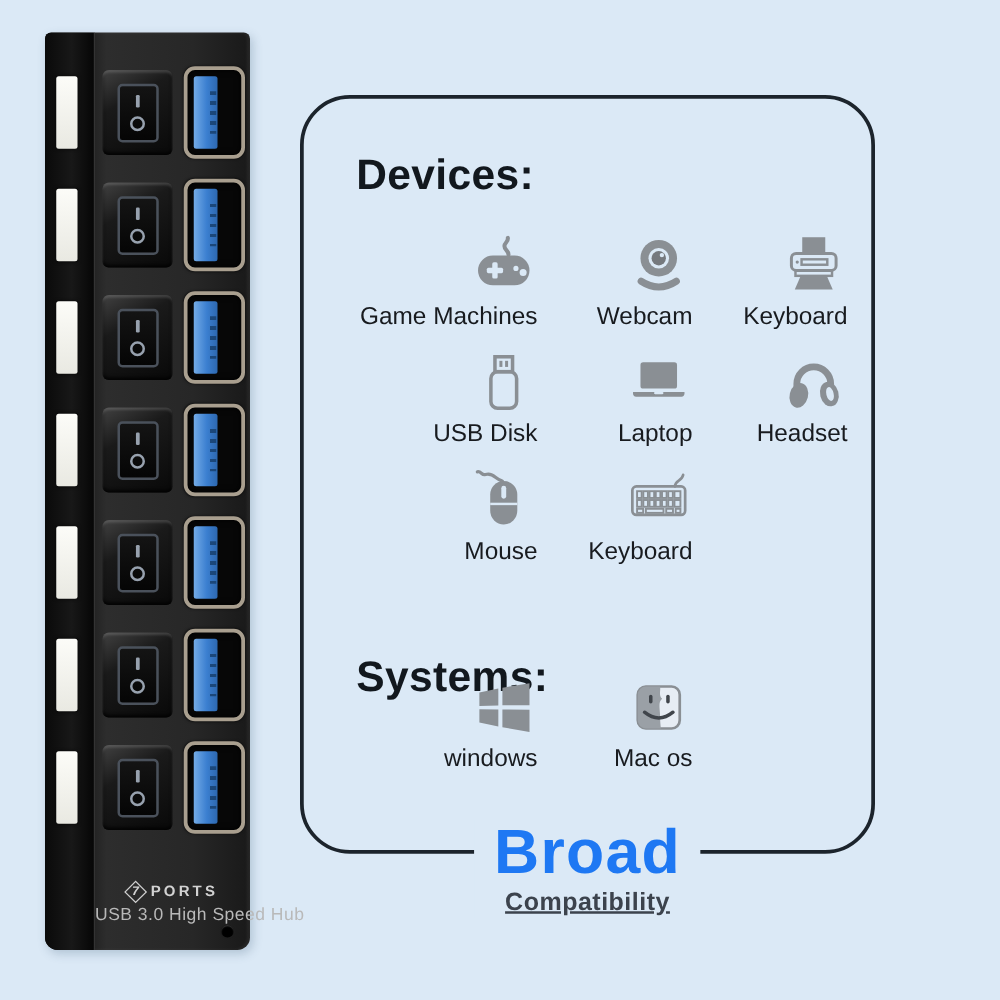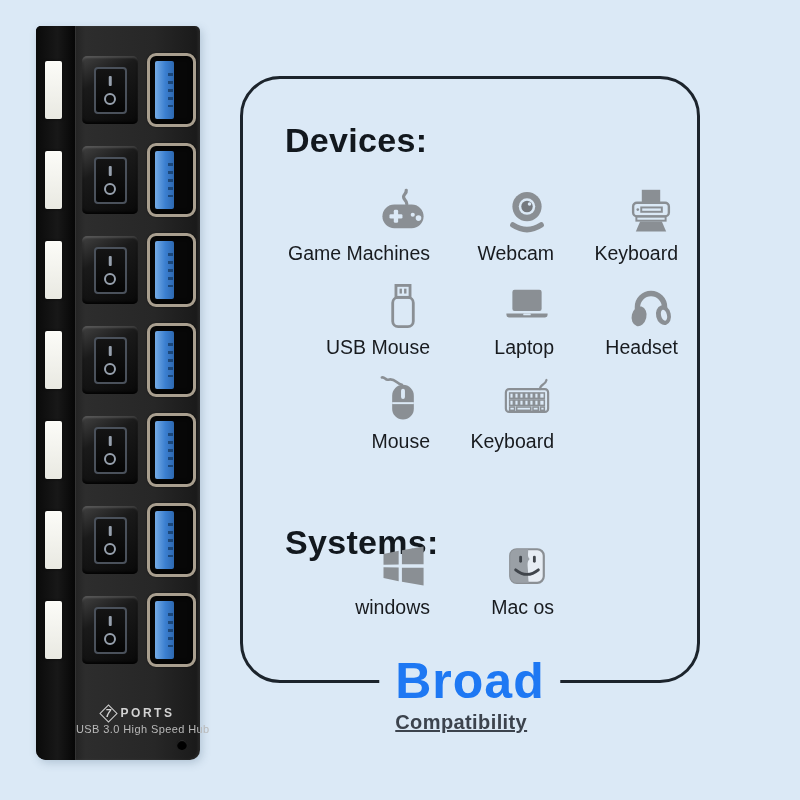--- a/index.html
+++ b/index.html
@@ -40,42 +40,42 @@
   .tongue{position:absolute;left:5px;top:5px;width:19px;height:calc(100% - 10px);border-radius:2px;
        background:linear-gradient(90deg,#74abe6,var(--tongue,#3b7fd0) 55%,#2d68b0);}
   .tongue::after{content:"";position:absolute;right:1px;top:12px;bottom:12px;width:5px;opacity:.85;
        background:repeating-linear-gradient(180deg,#17406e 0 3px, transparent 3px 8px);}
   .hub-brand{position:absolute;left:40px;right:0;top:676px;text-align:center;color:#d2d2d2;}
   .brand-row{display:inline-flex;align-items:center;gap:6px;}
   .badge{width:13px;height:13px;border:1.6px solid #cfcfcf;transform:rotate(45deg);
        display:inline-flex;align-items:center;justify-content:center;}
   .badge-n{transform:rotate(-45deg);font-size:10px;font-weight:bold;font-style:italic;line-height:1;}
   .brand-text{font-size:12px;font-weight:bold;letter-spacing:2.5px;}
-  .tagline{font-size:11px;color:#b9b9b9;margin-top:3px;letter-spacing:.4px;white-space:nowrap;}
+  .tagline{font-size:14px;color:#b9b9b9;margin-top:3px;letter-spacing:.4px;white-space:nowrap;}
   .led-dot{position:absolute;right:13px;top:714px;width:10px;height:10px;border-radius:50%;
        background:#000;box-shadow:inset 0 1px 1px #333, 0 0 0 1px #1f1f1f;}
 
   
   .card{position:absolute;left:240px;top:76px;width:460px;height:607px;
        border:3px solid #1c242c;border-radius:40px;}
   .heading{position:absolute;left:42px;font-size:34px;font-weight:800;color:var(--ink);
        letter-spacing:.3px;}
   .heading-devices{top:42px;}
   .heading-systems{top:398px;margin-top:46px;}
   .grid{position:absolute;display:grid;grid-template-columns:repeat(3,124px);row-gap:14px;}
   .devices-grid{left:63px;top:106px;}
   .systems-grid{left:63px;top:460px;}
   .cell{width:124px;display:flex;flex-direction:column;align-items:flex-end;}
   .icon{width:54px;height:54px;display:flex;align-items:center;justify-content:center;color:var(--icon);}
   .icon svg{width:52px;height:52px;}
   .bgfill{fill:var(--bg);}
   .cell-label{margin-top:3px;font-size:19.5px;color:#181b1f;white-space:nowrap;}
 
   .footer{position:absolute;left:50%;top:577px;transform:translateX(-50%);
-       background:var(--bg);padding:0 16px;text-align:left;}
+       background:var(--bg);padding:0 16px;text-align:center;}
   .footer-title{font-size:50px;font-weight:800;letter-spacing:1px;line-height:1;color:#1e78f3;}
   .footer-sub{font-size:20px;font-weight:700;color:#3c434d;margin-top:5px;letter-spacing:.4px;text-decoration:underline;}
 </style>
 </head>
 <body>
 
 <div class="stage">
 
   <div class="hub" id="hub" style="--tongue: #3b7fd0;">
     <div class="hub-strip"></div>
@@ -220,21 +220,21 @@
         </div>
         <div class="cell">
           <span class="icon">
             <svg viewBox="0 0 48 48" fill="none" stroke="currentColor" stroke-width="2.6">
               <rect x="17.5" y="5" width="13" height="11"></rect>
               <rect x="14.5" y="16" width="19" height="27" rx="5"></rect>
               <rect x="20.8" y="8" width="2.2" height="4.5" fill="currentColor" stroke="none"></rect>
               <rect x="25" y="8" width="2.2" height="4.5" fill="currentColor" stroke="none"></rect>
             </svg>
           </span>
-          <div class="cell-label">USB Mouse</div>
+          <div class="cell-label">USB Disk</div>
         </div>
         <div class="cell">
           <span class="icon">
             <svg viewBox="0 0 48 48">
               <rect x="10.5" y="9" width="27" height="19.5" rx="2" fill="currentColor"></rect>
               <path d="M5 31 h38 v1.2 a2.3 2.3 0 0 1 -2.3 2.3 h-33.4 a2.3 2.3 0 0 1 -2.3 -2.3 z" fill="currentColor"></path>
               <rect class="bgfill" x="20.5" y="31" width="7" height="1.6" rx=".8"></rect>
             </svg>
           </span>
           <div class="cell-label">Laptop</div>

